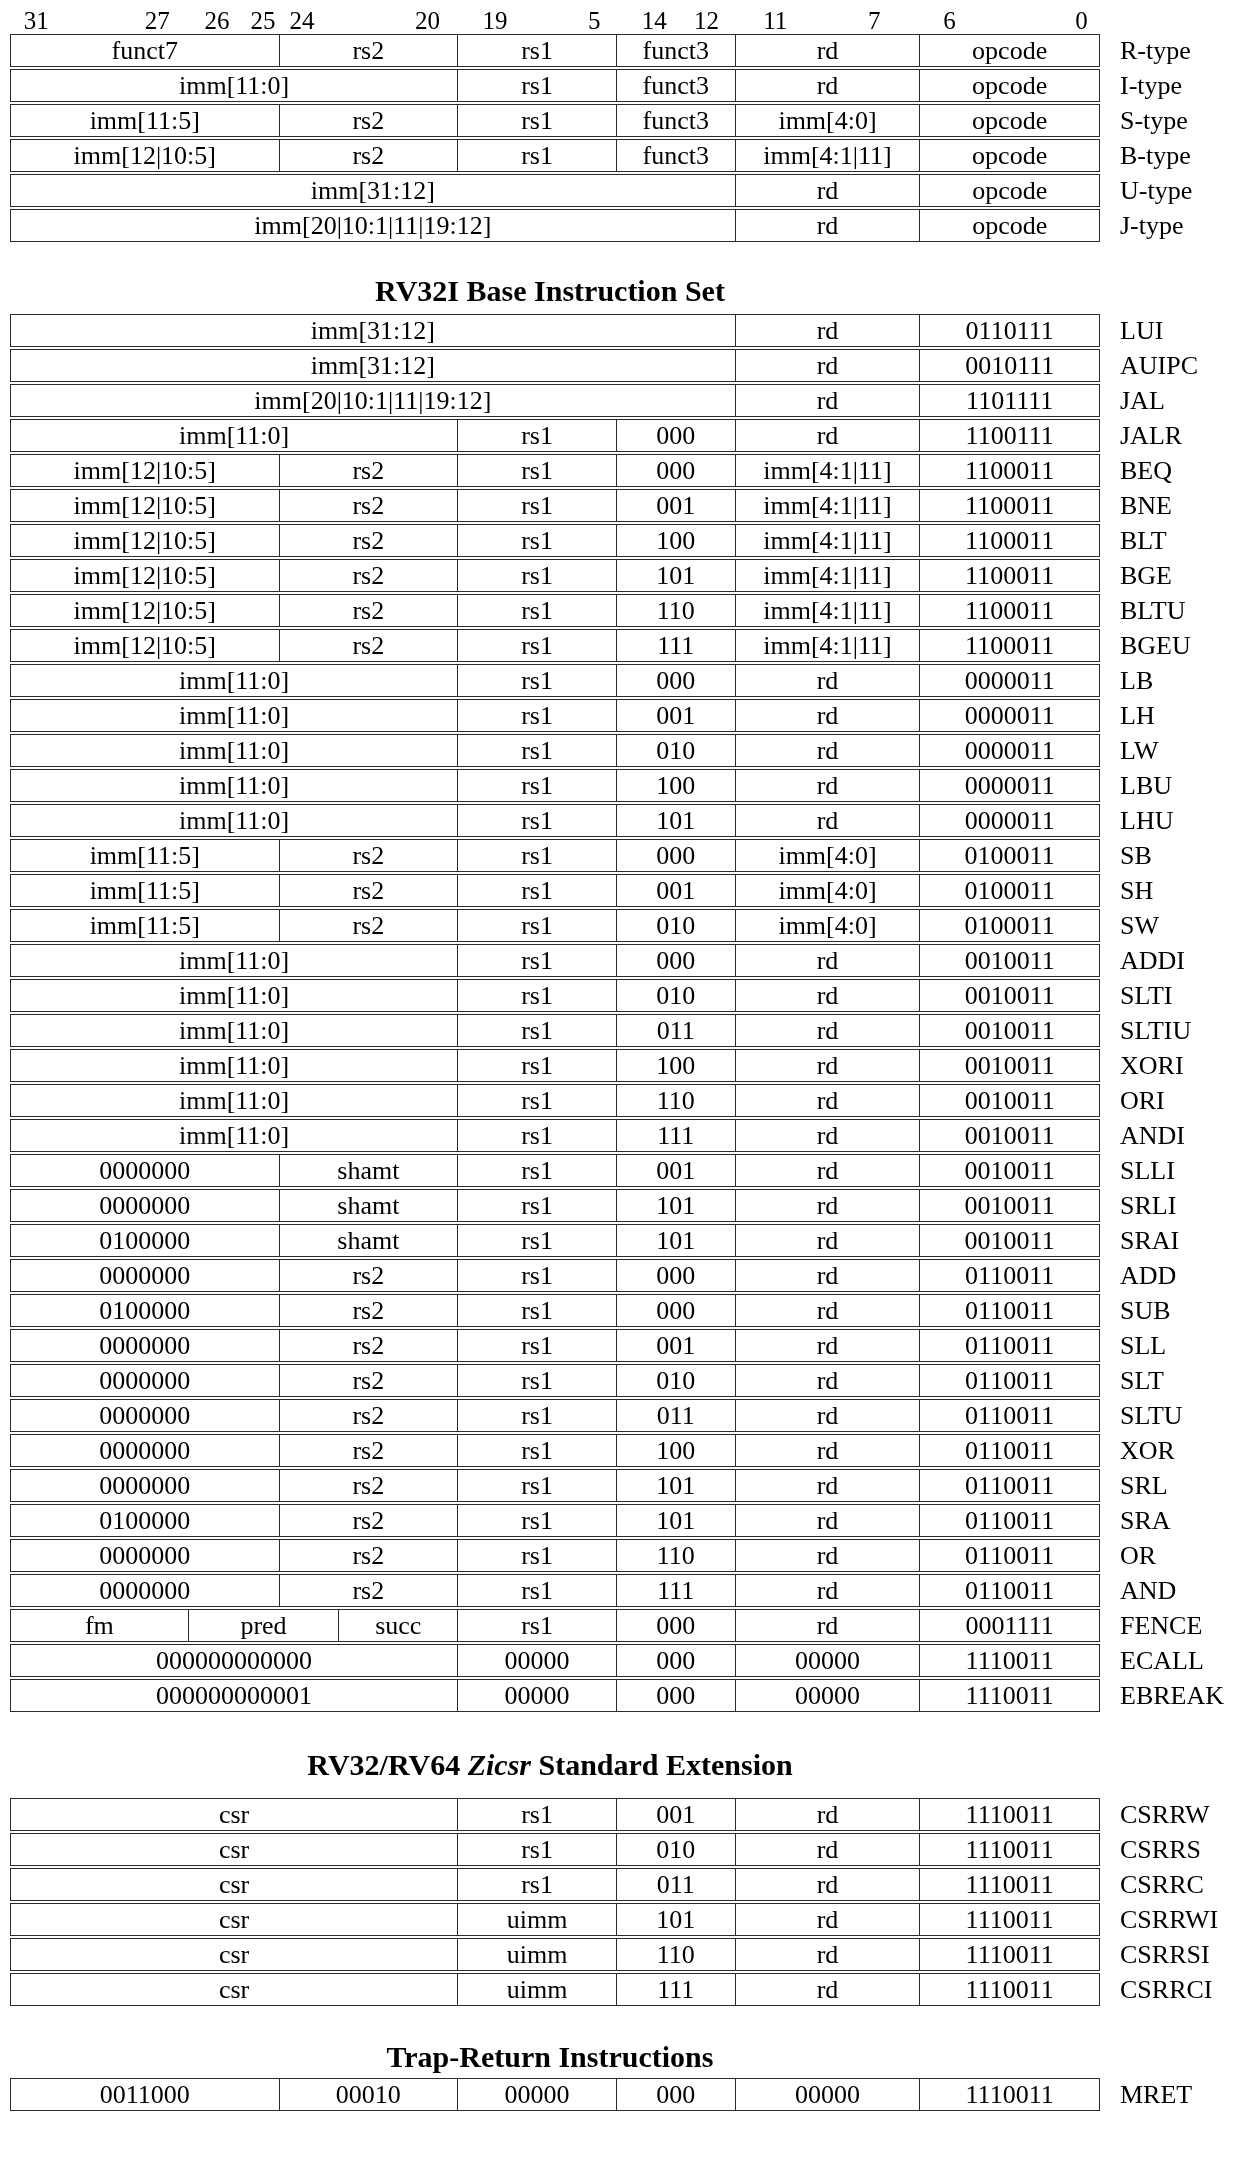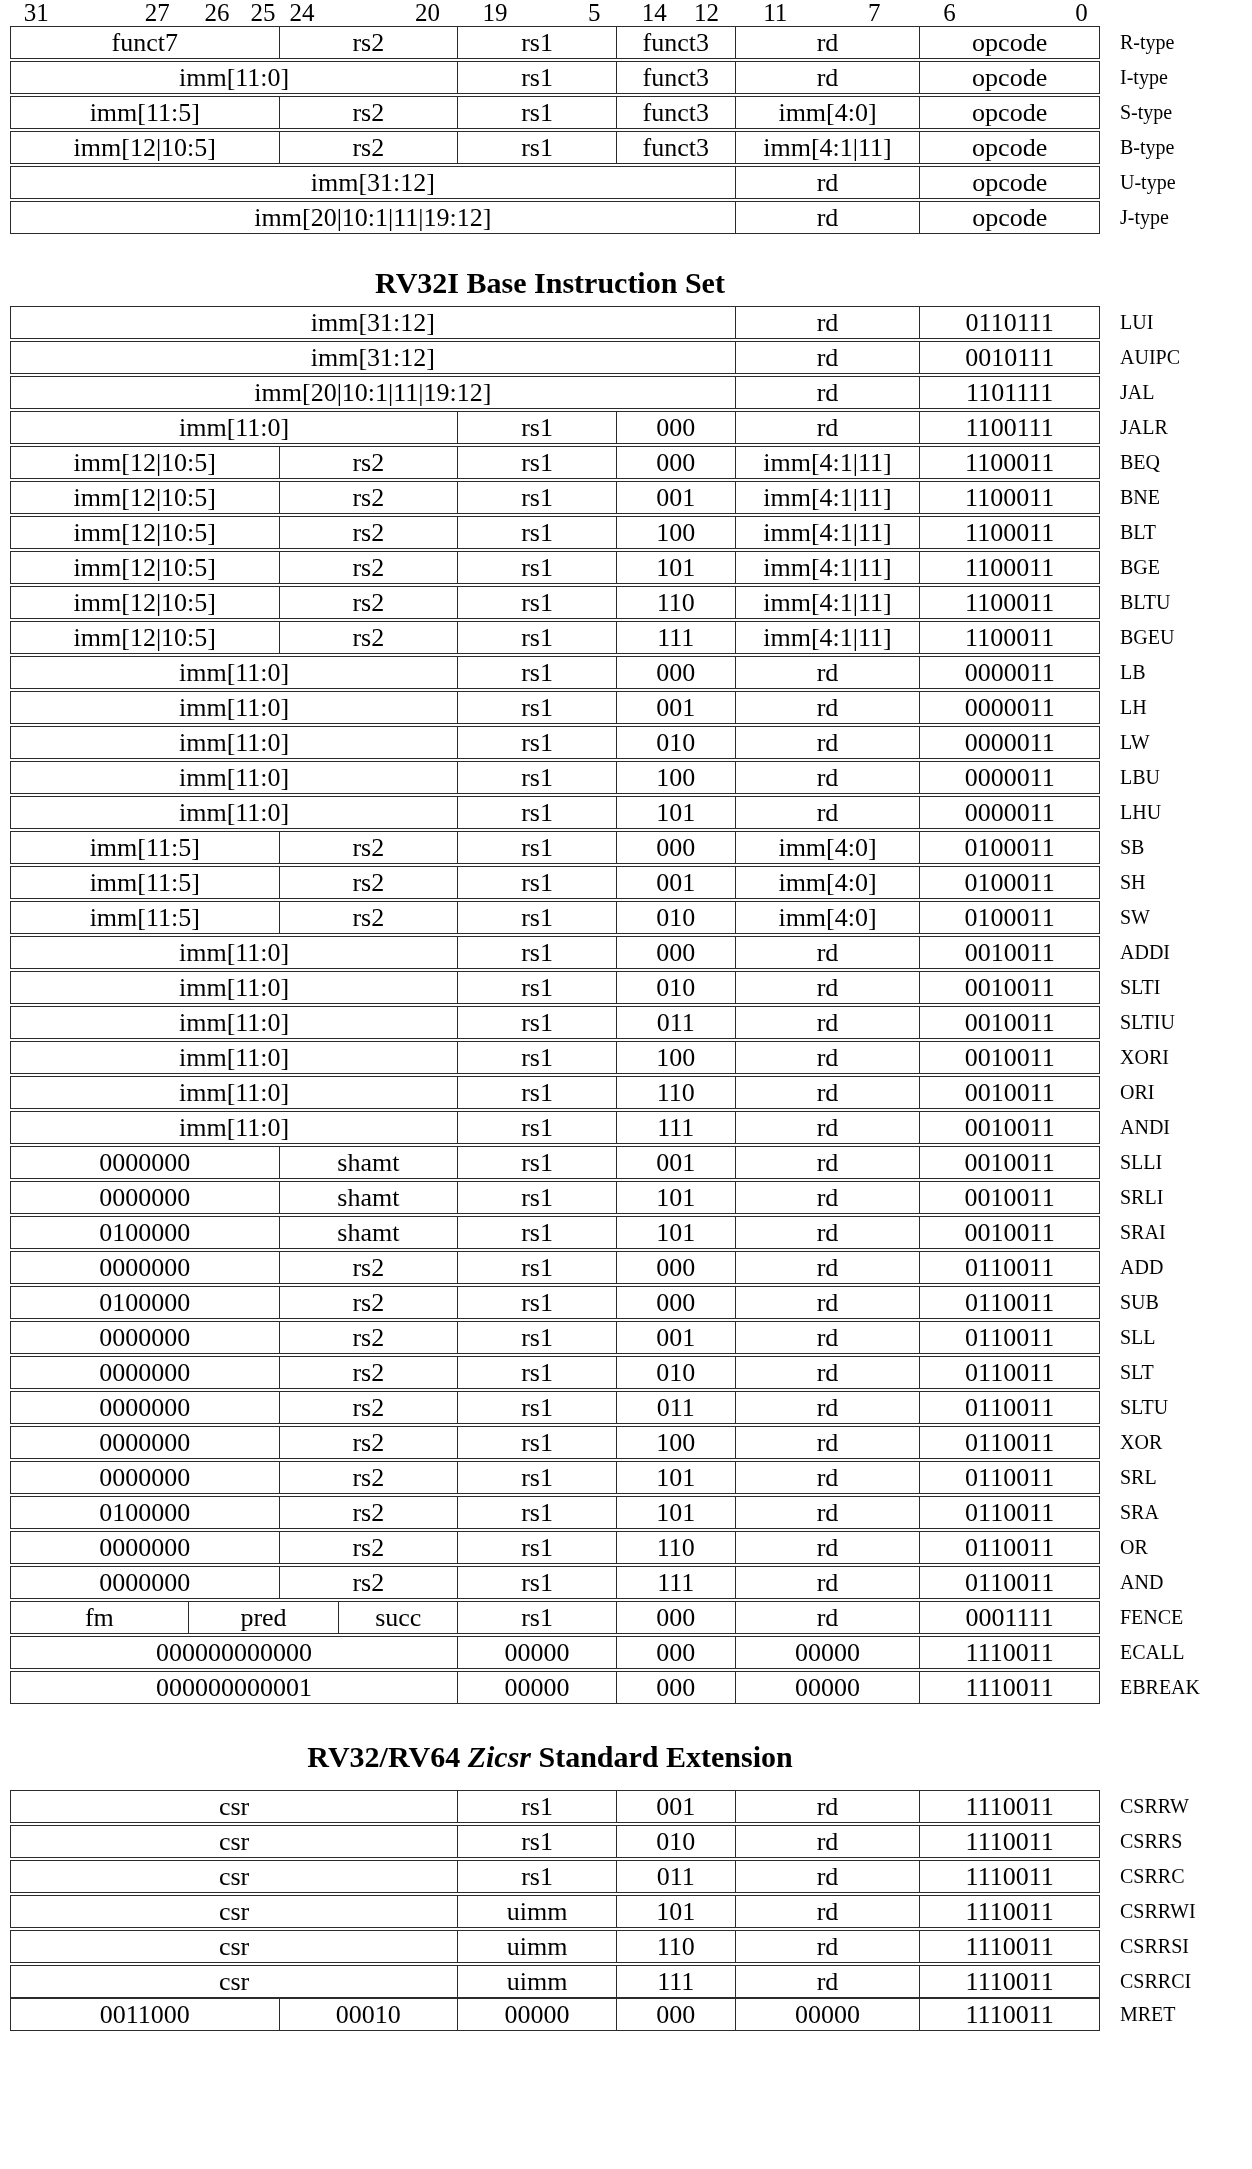--- a/index.html
+++ b/index.html
@@ -1,37 +1,37 @@
 <!DOCTYPE html>
 <html><head>
 <meta charset="utf-8">
 <style>
   html,body{margin:0;padding:0;background:#ffffff;}
   body{
     width:1252px;height:2169px;overflow:hidden;
     font-family:"Liberation Serif","DejaVu Serif",serif;
     color:#000;
   }
-  .content{}
+  .content{padding-top:8px;}
   
   .ruler{position:relative;height:26px;margin-left:10px;width:1090px;
          font-size:25px;line-height:26px;}
   .ruler .bit{position:absolute;top:0;transform:translateX(-50%);white-space:nowrap;}
   
   .itable{margin-left:10px;}
   .trow{display:flex;align-items:stretch;margin-top:2px;}
   .trow:first-child{margin-top:0;font-family:Liberation Serif, serif;}
   .rowbox{flex:0 0 1090px;width:1090px;height:33px;border:1px solid #2b2b2b;
           box-sizing:border-box;display:flex;background:#fff;}
   .cell{display:flex;align-items:center;justify-content:center;
         font-size:26px;line-height:1;box-sizing:border-box;
         border-left:1px solid #2b2b2b;overflow:hidden;white-space:nowrap;}
   .cell:first-child{border-left:none;}
   .rlabel{margin-left:20px;display:flex;align-items:center;height:33px;
-          font-size:20px;white-space:nowrap;}
+          font-size:26px;white-space:nowrap;}
   
   .cw-f7{width:24.59%}.cw-rs2{width:16.42%}.cw-rs1{width:14.59%}
   .cw-f3{width:10.92%}.cw-rd{width:16.97%}.cw-op{width:16.51%}
   .cw-i12{width:41.01%}.cw-i20{width:66.52%}
   .cw-fm{width:16.24%}.cw-pred{width:13.85%}.cw-succ{width:10.92%}
   
   .section-title{width:1100px;text-align:center;font-size:30px;font-weight:bold;
                  margin:0;line-height:34px;}
   .mt-rv32i{margin-top:32px;margin-bottom:6px;}
   .mt-zicsr{margin-top:36px;margin-bottom:16px;}
@@ -601,20 +601,21 @@
           <div class="cell cw-i12">csr</div>
           <div class="cell cw-rs1">uimm</div>
           <div class="cell cw-f3">111</div>
           <div class="cell cw-rd">rd</div>
           <div class="cell cw-op">1110011</div>
         </div>
         <div class="rlabel">CSRRCI</div>
       </div>
     </div>
 
+  <h2 class="section-title mt-trap">Trap-Return Instructions</h2>
   <div class="itable">
       <div class="trow">
         <div class="rowbox">
           <div class="cell cw-f7">0011000</div>
           <div class="cell cw-rs2">00010</div>
           <div class="cell cw-rs1">00000</div>
           <div class="cell cw-f3">000</div>
           <div class="cell cw-rd">00000</div>
           <div class="cell cw-op">1110011</div>
         </div>

